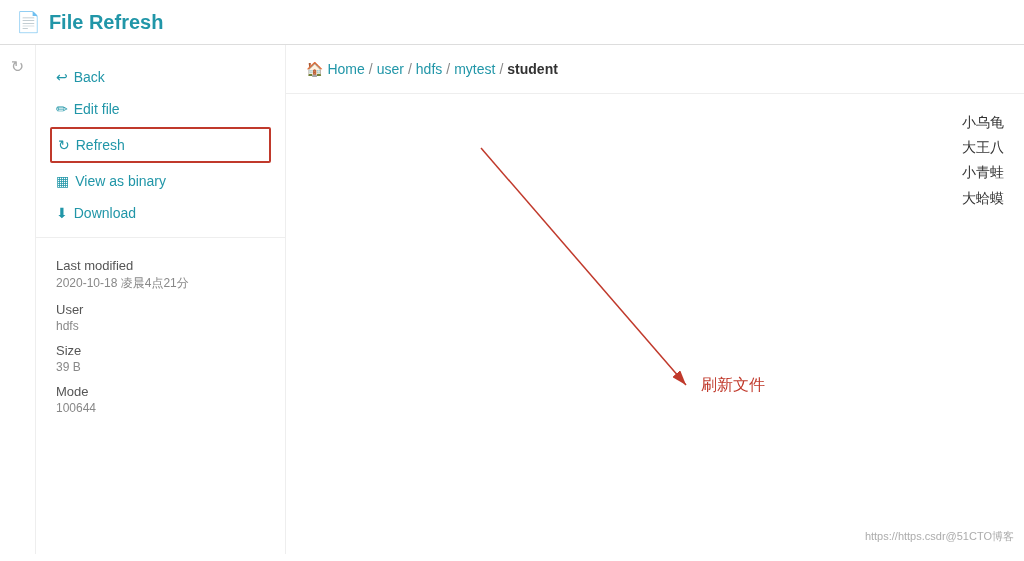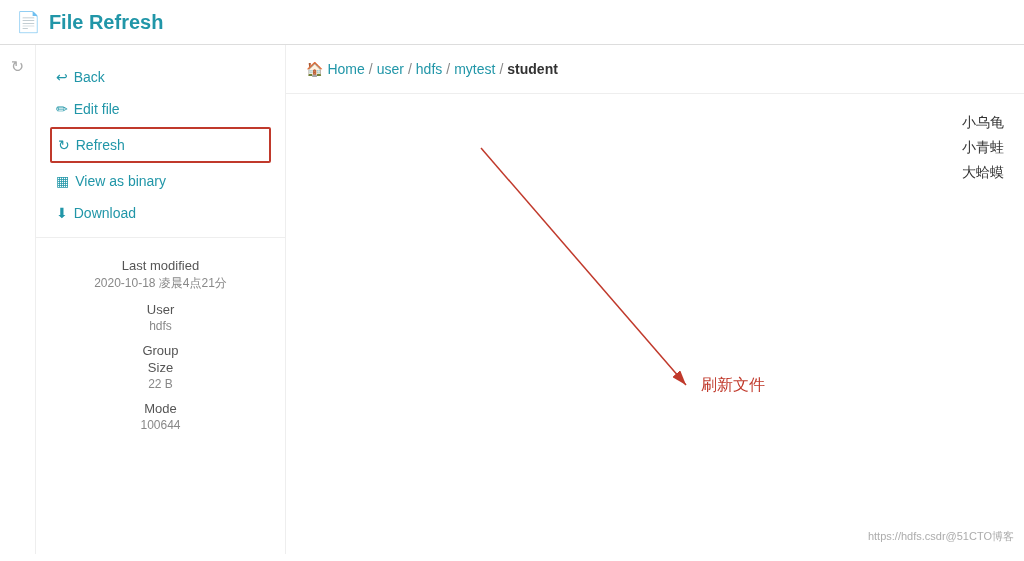--- a/index.html
+++ b/index.html
@@ -71,21 +71,20 @@
     }
 
     .sidebar-divider {
       height: 1px;
       background: #eee;
       margin: 8px 0;
     }
 
     .meta-section {
       padding: 12px 20px;
-      text-align: center;
     }
     .meta-label {
       font-size: 13px;
       color: #555;
       font-weight: 500;
       margin-bottom: 2px;
     }
     .meta-value {
       font-size: 12px;
       color: #888;
@@ -208,24 +207,23 @@
 
     <div class="sidebar-divider"></div>
 
     <div class="meta-section">
       <div class="meta-label">Last modified</div>
       <div class="meta-value">2020-10-18 凌晨4点21分</div>
 
       <div class="meta-label">User</div>
       <div class="meta-value">hdfs</div>
 
-      <div class="meta-label">Group</div>
 
       <div class="meta-label">Size</div>
-      <div class="meta-value">22 B</div>
+      <div class="meta-value">39 B</div>
 
       <div class="meta-label">Mode</div>
       <div class="meta-value">100644</div>
     </div>
 
   </div>
 
   <div class="main">
 
     <div class="breadcrumb">
@@ -238,33 +236,34 @@
       <span class="breadcrumb-sep">/</span>
       <span class="breadcrumb-link">hdfs</span>
       <span class="breadcrumb-sep">/</span>
       <span class="breadcrumb-link">mytest</span>
       <span class="breadcrumb-sep">/</span>
       <span class="breadcrumb-current">student</span>
     </div>
 
     <div class="file-content" id="file-lines">
     <div>小乌龟</div>
+        <div>大王八</div>
         <div>小青蛙</div>
         <div>大蛤蟆</div>
       </div>
 
     <div class="annotation-container">
       <svg width="100%" height="100%" style="position:absolute;top:0;left:0;">
 
         <line x1="185" y1="103" x2="390" y2="340" stroke="#c0392b" stroke-width="1.5" marker-end="url(#arrowhead)"></line>
         <defs>
           <marker id="arrowhead" markerWidth="10" markerHeight="7" refX="10" refY="3.5" orient="auto">
             <polygon points="0 0, 10 3.5, 0 7" fill="#c0392b"></polygon>
           </marker>
         </defs>
       </svg>
       <div class="annotation-text" style="top: 330px; left: 405px;">刷新文件</div>
     </div>
 
-    <div class="watermark">https://hdfs.csdr@51CTO博客</div>
+    <div class="watermark">https://https.csdr@51CTO博客</div>
 
   </div>
 </div>
 
 </body></html>

